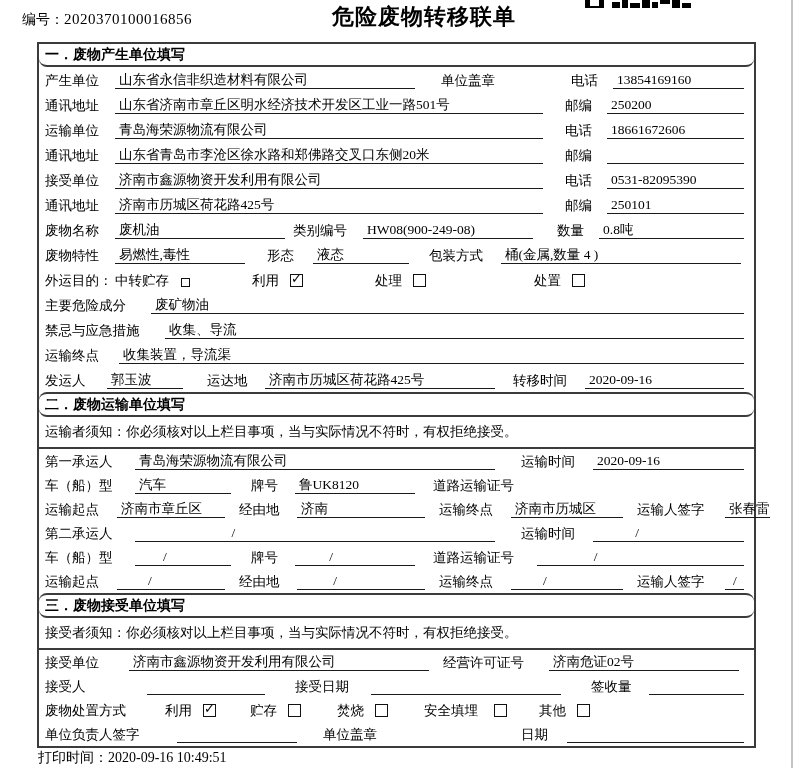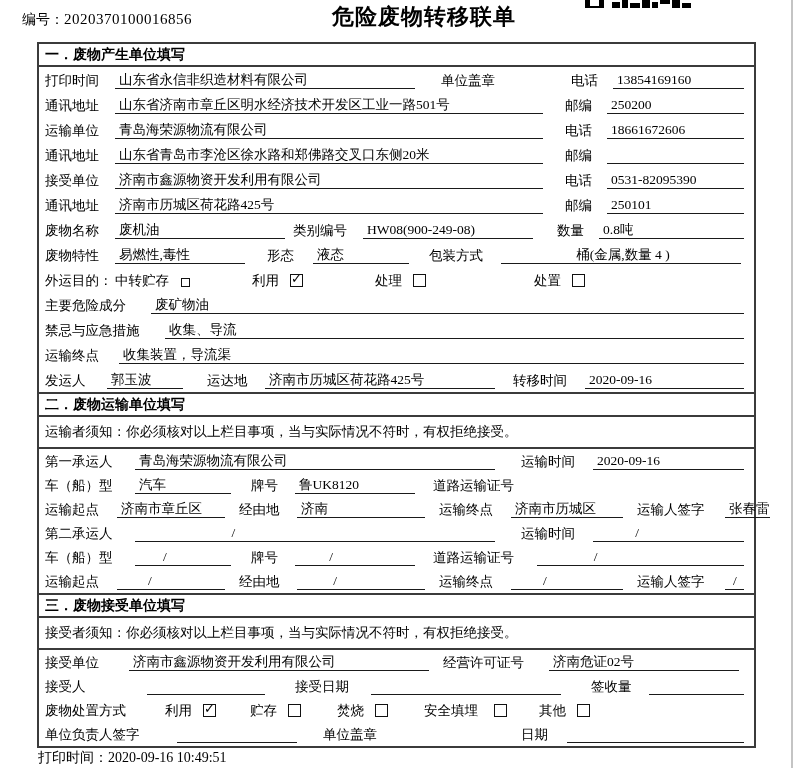--- a/index.html
+++ b/index.html
@@ -15,21 +15,21 @@
   }
   .qr{position:absolute;left:585px;top:0;}
   .scroll-line{position:absolute;top:0;bottom:0;right:3px;width:2px;background:#c4c4c4;}
   .ftable{
     position:absolute;left:37px;top:42px;width:719px;box-sizing:border-box;
     border:2px solid #3b3b3b;background:#fff;
   }
   .sec-header{
     height:21px;line-height:20px;padding-left:6px;font-size:14px;font-weight:700;
     font-family:"Liberation Sans","DejaVu Sans",sans-serif;
-    border-bottom:2px solid #3b3b3b;border-top:2px solid #3b3b3b;white-space:nowrap;
+    border-bottom:2px solid #3b3b3b;border-top:2px solid #3b3b3b;white-space:nowrap;border-radius:8px;
   }
   .sec-header:first-child{border-top:none;}
   .note-row{
     height:30px;line-height:29px;padding-left:6px;font-size:13.5px;
     border-bottom:2px solid #3b3b3b;white-space:nowrap;
   }
   .frow{
     height:25px;display:flex;align-items:flex-end;
     padding:0 10px 3px 6px;font-size:13.5px;box-sizing:border-box;
   }
@@ -74,21 +74,21 @@
     <rect x="57" y="0" width="8" height="8" fill="#000"></rect>
     <rect x="67" y="2" width="6" height="6" fill="#000"></rect>
     <rect x="75" y="0" width="10" height="4" fill="#000"></rect>
     <rect x="87" y="0" width="8" height="8" fill="#000"></rect>
     <rect x="97" y="3" width="9" height="5" fill="#000"></rect>
   </svg>
 
   <div class="ftable">
       <div class="sec-header">一．废物产生单位填写</div>
       <div class="frow">
-        <span class="lbl" style="width: 62px;">打印时间</span>
+        <span class="lbl" style="width: 62px;">产生单位</span>
         <span class="val" style="margin-left: 8px; width: 300px;">山东省永信非织造材料有限公司</span>
         <span class="txt" style="margin-left: 26px; width: 90px;">单位盖章</span>
         <span class="lbl" style="margin-left: 40px; width: 34px;">电话</span>
         <span class="val fill" style="margin-left: 8px;">13854169160</span>
       </div>
       <div class="frow">
         <span class="lbl" style="width: 62px;">通讯地址</span>
         <span class="val" style="margin-left: 8px; width: 428px;">山东省济南市章丘区明水经济技术开发区工业一路501号</span>
         <span class="lbl" style="margin-left: 22px; width: 34px;">邮编</span>
         <span class="val fill" style="margin-left: 8px;">250200</span>
@@ -124,21 +124,21 @@
         <span class="val" style="margin-left: 8px; width: 170px;">HW08(900-249-08)</span>
         <span class="lbl" style="margin-left: 24px; width: 34px;">数量</span>
         <span class="val fill" style="margin-left: 8px;">0.8吨</span>
       </div>
       <div class="frow">
         <span class="lbl" style="width: 62px;">废物特性</span>
         <span class="val" style="margin-left: 8px; width: 130px;">易燃性,毒性</span>
         <span class="lbl" style="margin-left: 22px; width: 34px;">形态</span>
         <span class="val" style="margin-left: 12px; width: 96px;">液态</span>
         <span class="lbl" style="margin-left: 20px; width: 62px;">包装方式</span>
-        <span class="val" style="margin-left: 10px; width: 240px; text-align: center;">桶(金属,数量 4 )</span>
+        <span class="val" style="margin-left: 10px; width: 240px;">桶(金属,数量 4 )</span>
       </div>
       <div class="frow">
         <span class="lbl" style="width: 70px;">外运目的：</span>
         <span class="lbl" style="width: 58px;">中转贮存</span>
         <span class="cbx" style="margin-left: 8px; width: 9px; height: 9px;"></span>
         <span class="lbl" style="margin-left: 62px; width: 30px;">利用</span>
         <span class="cbx on" style="margin-left: 8px;"></span>
         <span class="lbl" style="margin-left: 72px; width: 30px;">处理</span>
         <span class="cbx" style="margin-left: 8px;"></span>
         <span class="lbl" style="margin-left: 108px; width: 30px;">处置</span>

